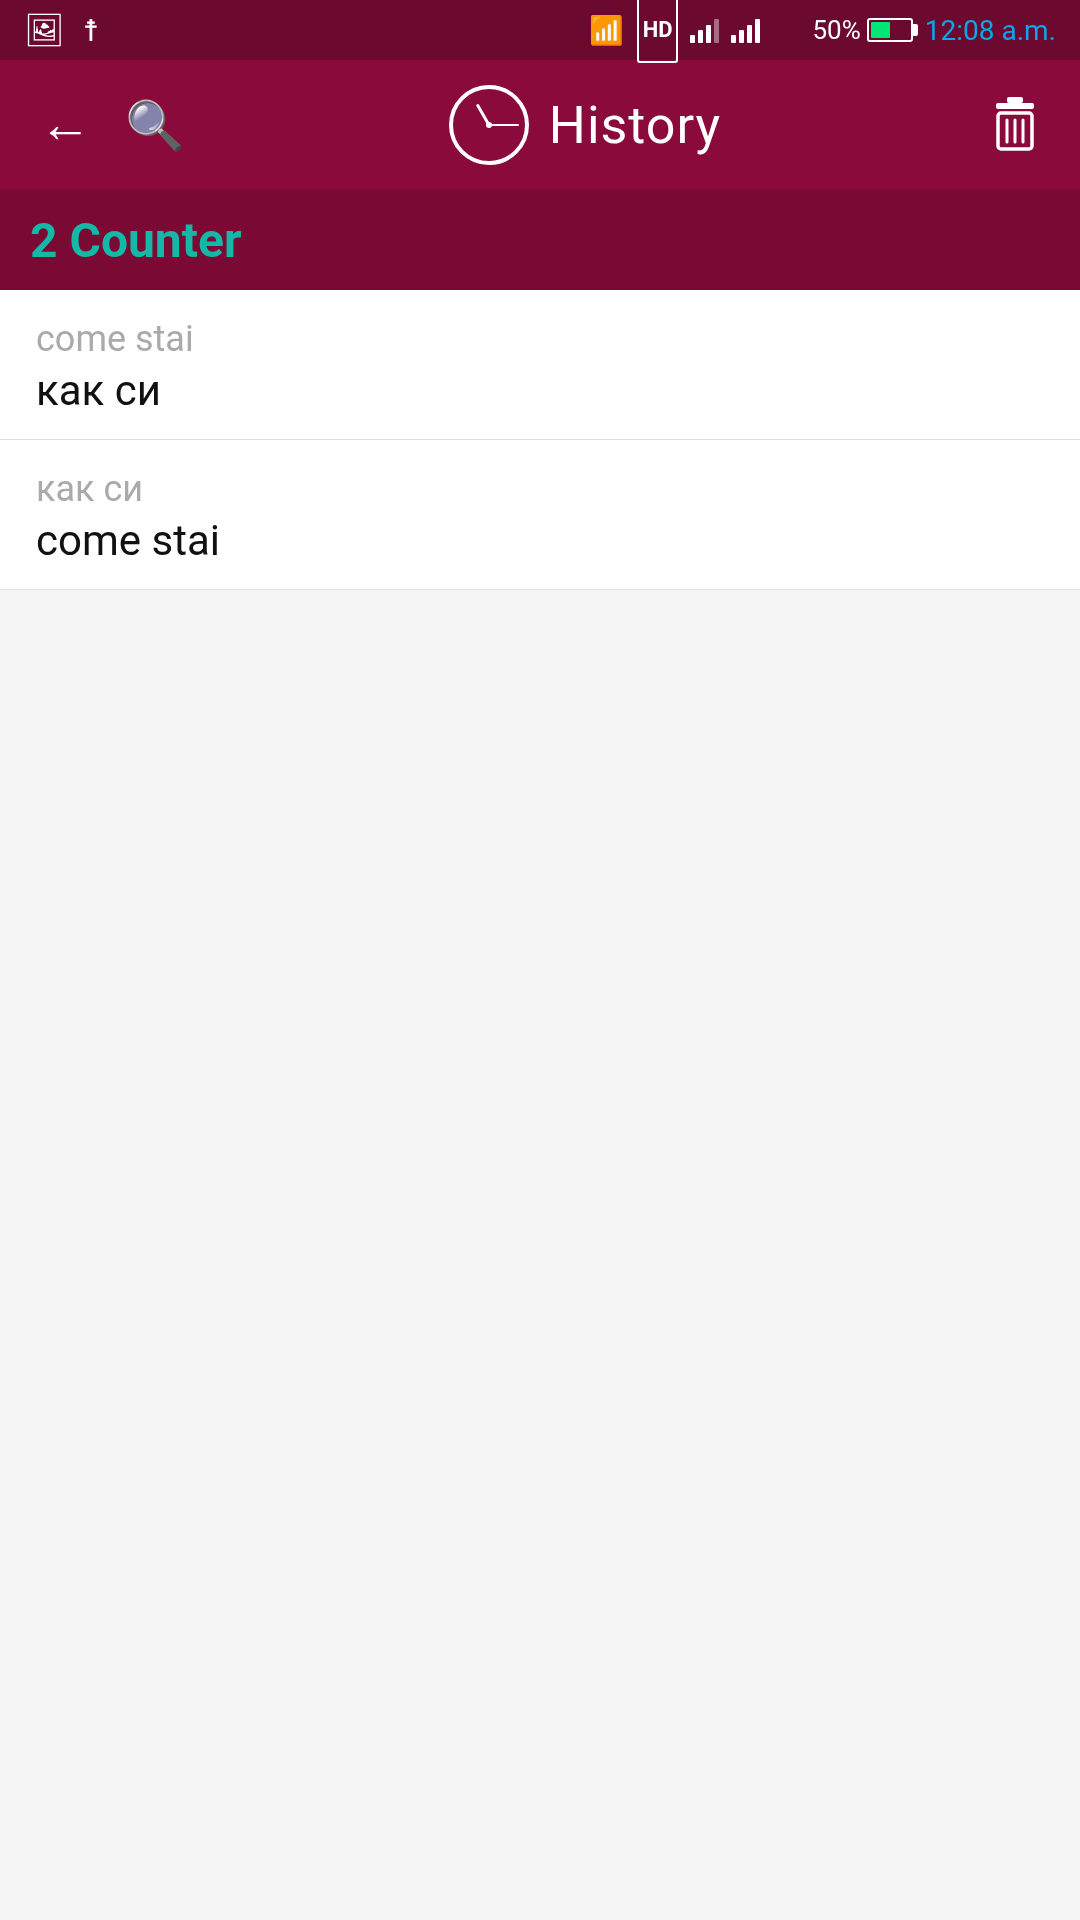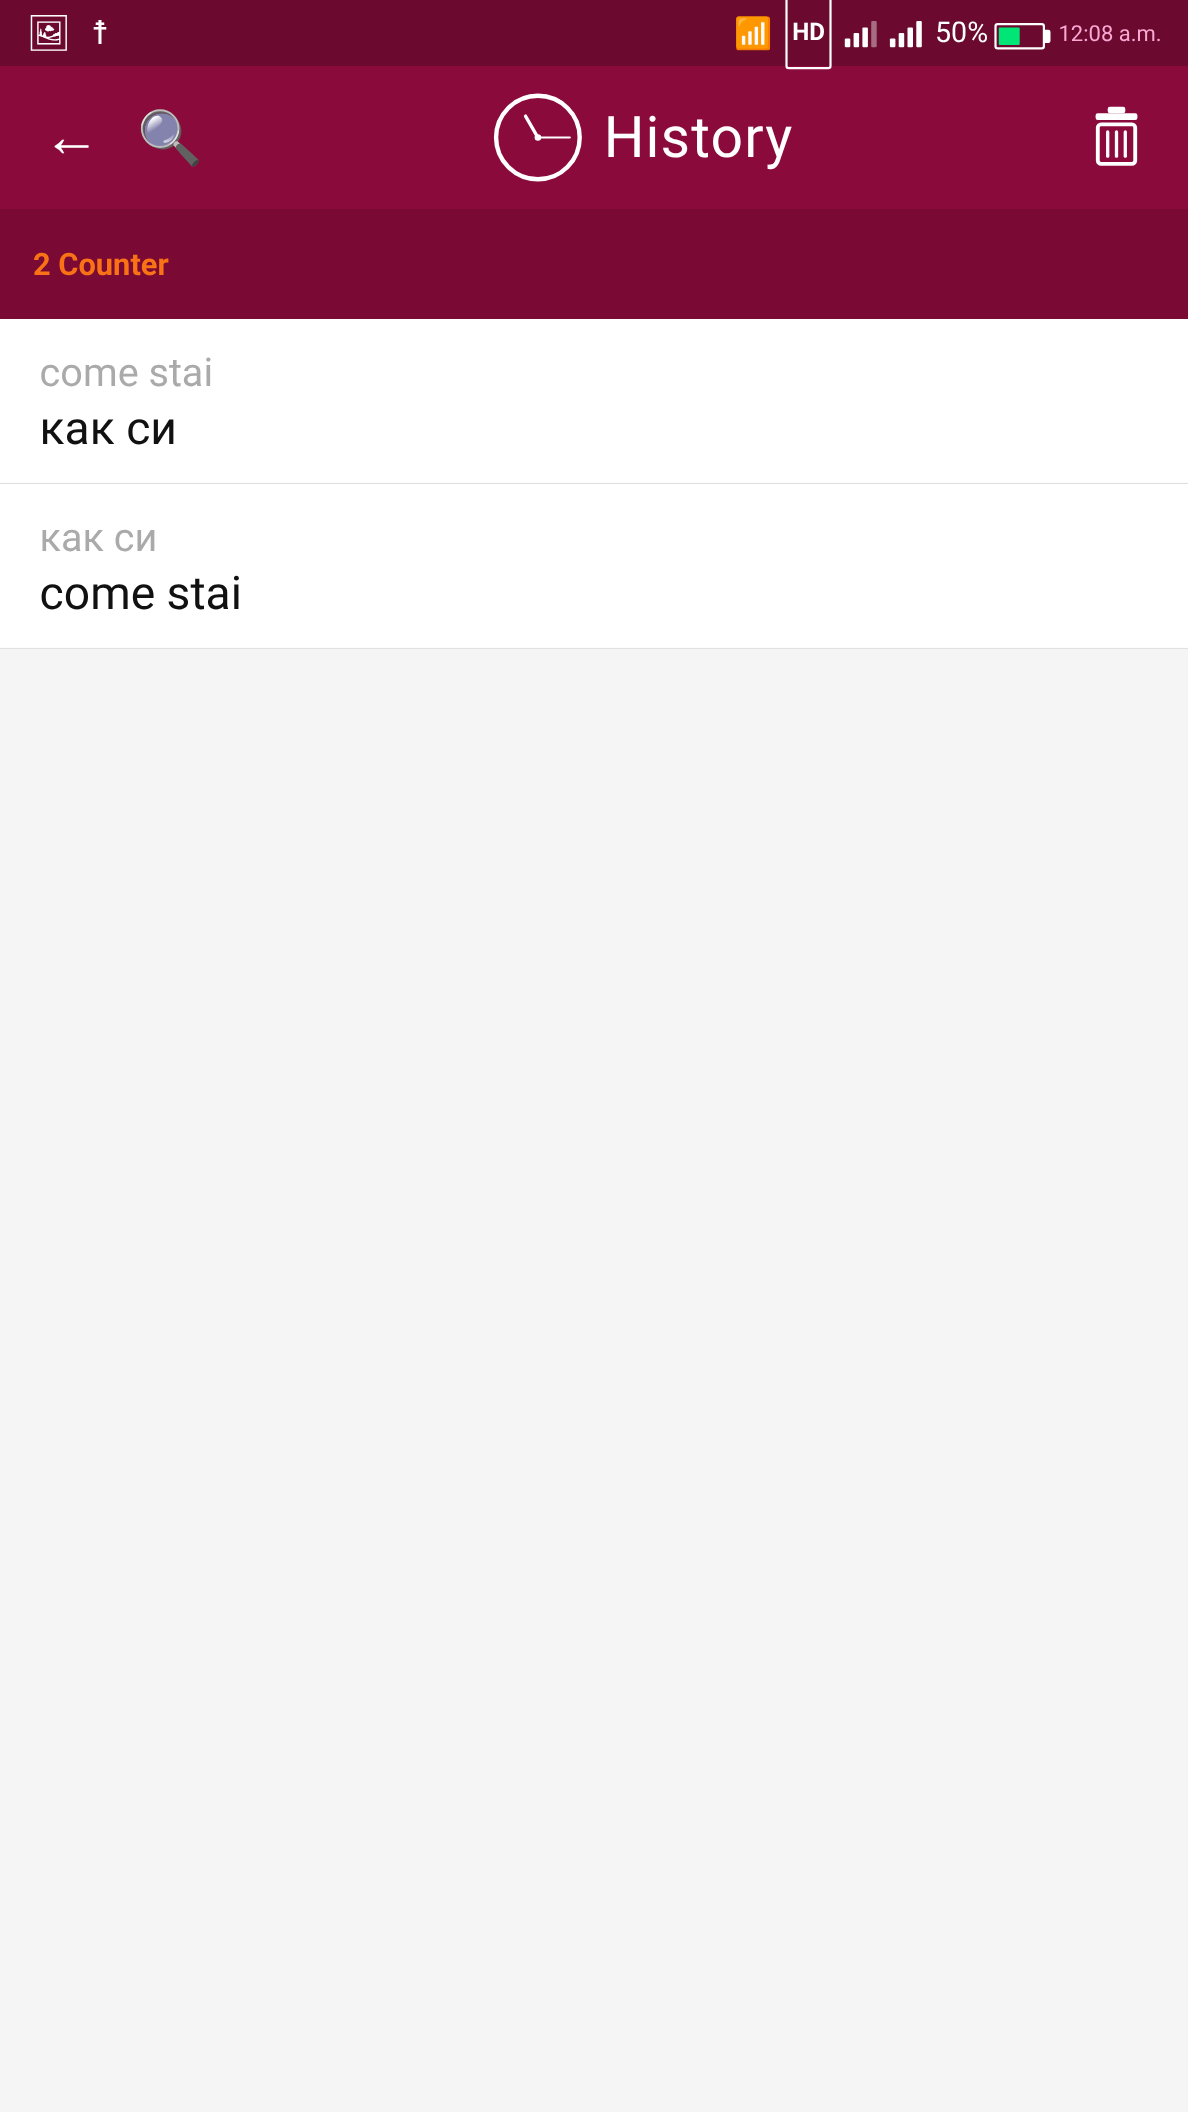--- a/index.html
+++ b/index.html
@@ -36,22 +36,22 @@
 
     .status-bar-right {
       display: flex;
       align-items: center;
       gap: 12px;
       font-size: 26px;
       color: white;
     }
 
     .status-bar-time {
-      font-size: 20px;
-      color: #f9a8d4;
+      font-size: 28px;
+      color: #0ea5e9;
       font-weight: 400;
       text-align: center;
     }
 
     
     .app-header {
       width: 100%;
       height: 130px;
       background: #8b0a3c;
       display: flex;
@@ -110,22 +110,22 @@
       width: 100%;
       height: 100px;
       background: #7a0933;
       display: flex;
       align-items: center;
       padding: 0 30px;
       justify-content: space-between;
     }
 
     .counter-label {
-      color: #f97316;
-      font-size: 28px;
+      color: #14b8a6;
+      font-size: 48px;
       font-weight: 700;
     }
 
     .sort-area {
       display: flex;
       align-items: center;
       gap: 16px;
       color: white;
       font-size: 36px;
     }
@@ -176,22 +176,23 @@
     }
 
     .history-item-translation {
       font-size: 42px;
       color: #111111;
       font-weight: 400;
     }
 
     .battery-block {
       display: flex;
-      align-items: flex-end;
+      align-items: center;
       gap: 6px;
+      margin-left: 40px;
     }
 
     .battery-percent {
       font-size: 26px;
       color: white;
     }
 
     .battery-icon {
       display: inline-flex;
       align-items: center;

